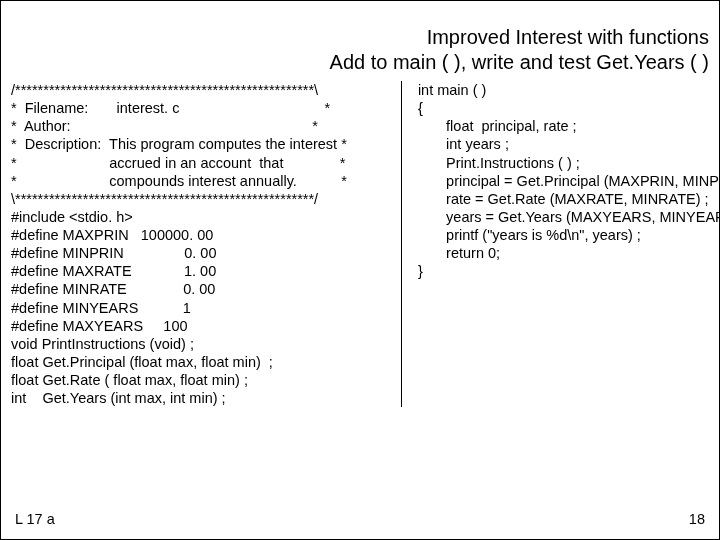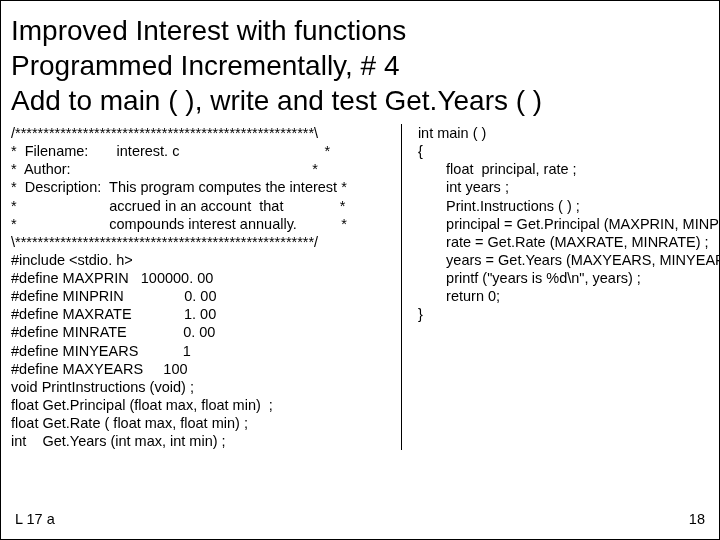--- a/index.html
+++ b/index.html
@@ -15,24 +15,24 @@
   }
   .slide {
     width: 720px;
     height: 540px;
     border: 1px solid #000;
     box-sizing: border-box;
     position: relative;
     padding: 8px 10px 0 10px;
   }
   .title {
-    text-align: left;
-    font-size: 28px;
+    text-align: right;
+    font-size: 20px;
     line-height: 1.25;
-    margin-top: 4px;
+    margin-top: 16px;
     margin-bottom: 6px;
   }
   .columns {
     display: flex;
     flex-direction: row;
     gap: 0;
   }
   .col-left {
     width: 56%;
     border-right: 1px solid #000;
@@ -63,21 +63,20 @@
     font-size: 14.5px;
   }
 </style>
 </head>
 <body>
 
 <div class="slide">
 
   <div class="title">
     <div>Improved Interest  with functions</div>
-    <div>Programmed Incrementally, # 4</div>
     <div>Add to main ( ), write and test Get.Years ( )</div>
   </div>
 
   <div class="columns">
     <div class="col-left">
       <div class="code">/*****************************************************\
 *  Filename:       interest. c                                    *
 *  Author:                                                            *
 *  Description:  This program computes the interest *
 *                       accrued in an account  that              *

